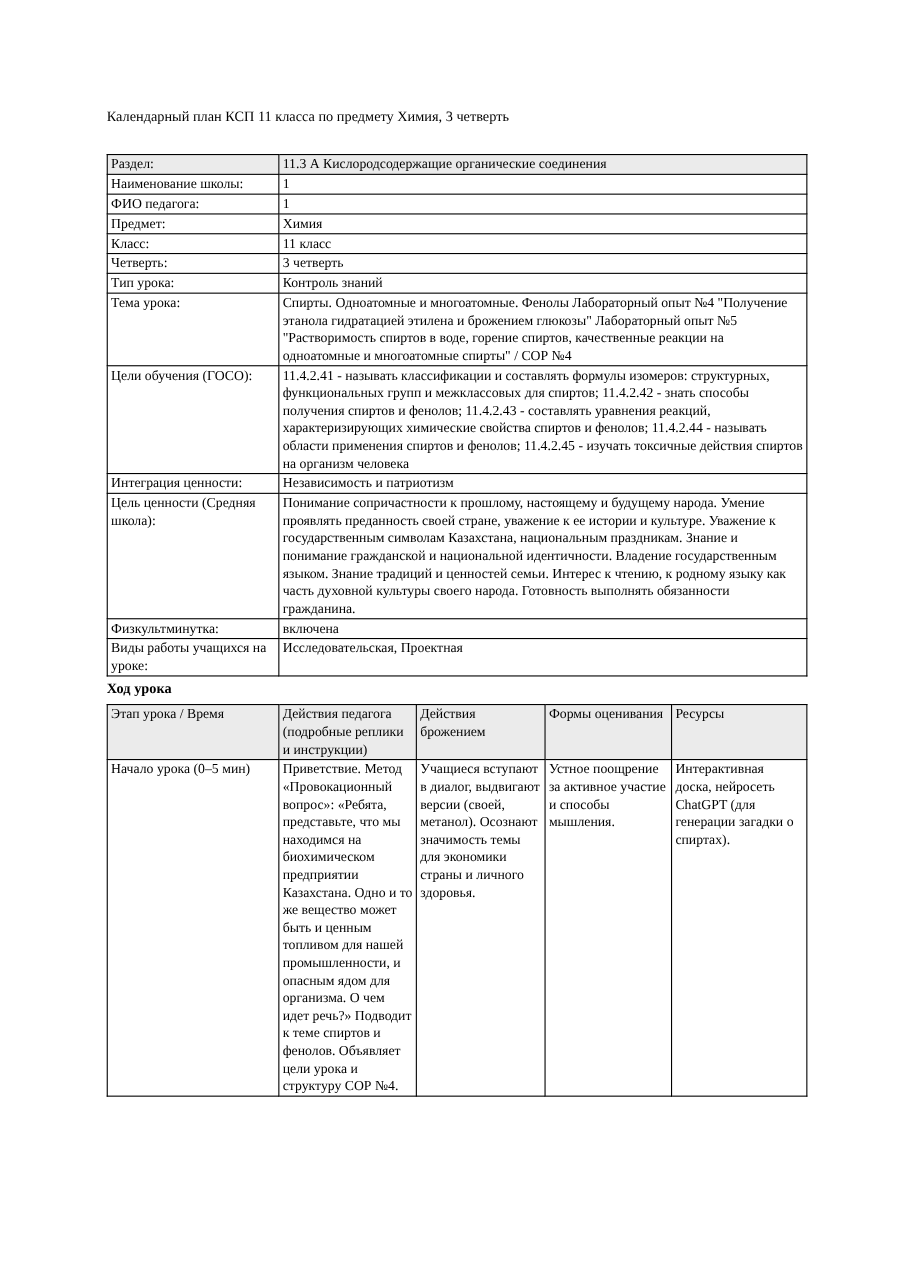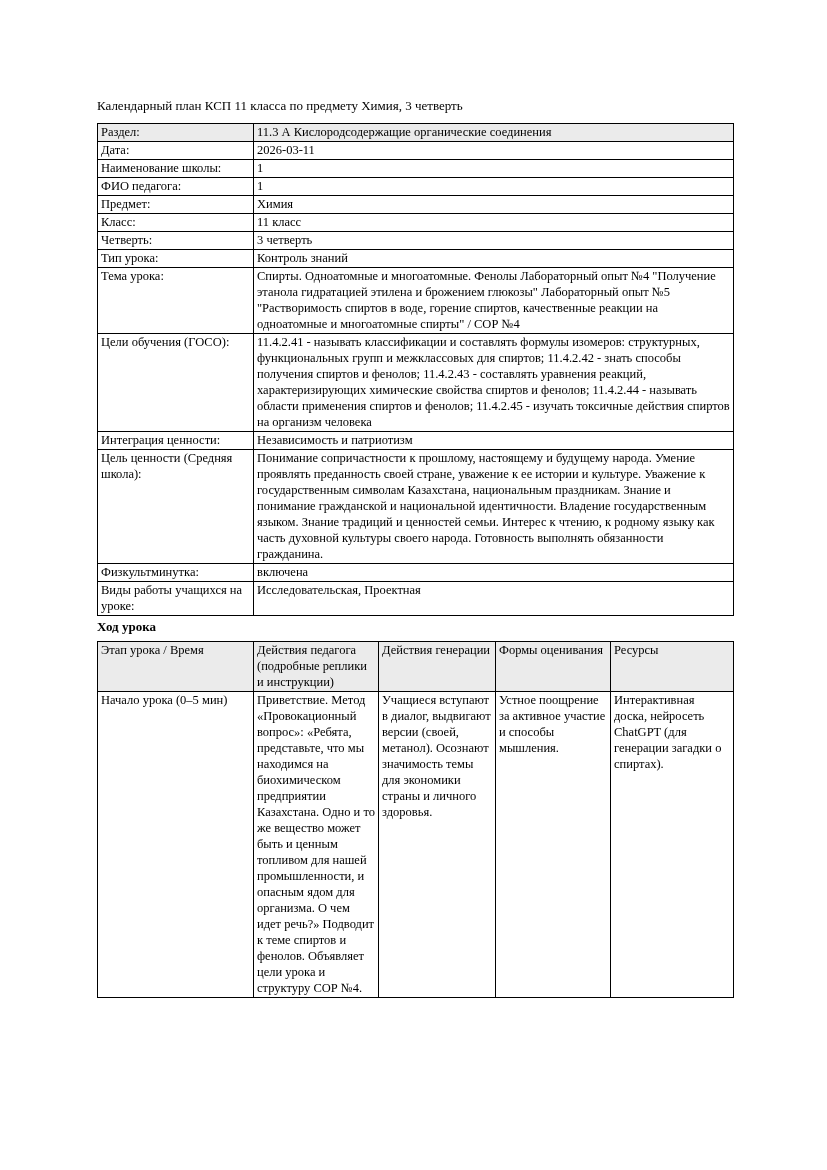--- a/index.html
+++ b/index.html
@@ -17,21 +17,21 @@
   }
   .page {
     position: absolute;
     left: 97px;
     top: 98px;
     width: 636px;
   }
   .doc-title {
     font-size: 13px;
     line-height: 16px;
-    margin: 0 0 9px 0;
+    margin: 0 0 26px 0;
     font-weight: normal;
   }
   table {
     border-collapse: collapse;
     table-layout: fixed;
     width: 636px;
     border-radius: 13px;
   }
   td, th {
     border: 1px solid var(--border-color, #000);
@@ -76,24 +76,20 @@
 
   <table class="info-table">
     <colgroup>
         <col class="c-label">
         <col class="c-value">
       </colgroup>
     <tbody>
       <tr class="hdr">
         <td>Раздел:</td>
         <td>11.3 А Кислородсодержащие органические соединения</td>
-      </tr>
-      <tr>
-        <td>Дата:</td>
-        <td>2026-03-11</td>
       </tr>
       <tr>
         <td>Наименование школы:</td>
         <td>1</td>
       </tr>
       <tr>
         <td>ФИО педагога:</td>
         <td>1</td>
       </tr>
       <tr>
@@ -146,21 +142,21 @@
         <col class="c1">
         <col class="c2">
         <col class="c3">
         <col class="c4">
         <col class="c5">
       </colgroup>
     <thead>
       <tr>
         <th>Этап урока / Время</th>
         <th>Действия педагога (подробные реплики и инструкции)</th>
-        <th>Действия генерации</th>
+        <th>Действия брожением</th>
         <th>Формы оценивания</th>
         <th>Ресурсы</th>
       </tr>
     </thead>
     <tbody>
       <tr>
         <td>Начало урока (0–5 мин)</td>
         <td>Приветствие. Метод «Провокационный вопрос»: «Ребята, представьте, что мы находимся на биохимическом предприятии Казахстана. Одно и то же вещество может быть и ценным топливом для нашей промышленности, и опасным ядом для организма. О чем идет речь?» Подводит к теме спиртов и фенолов. Объявляет цели урока и структуру СОР №4.</td>
         <td>Учащиеся вступают в диалог, выдвигают версии (своей, метанол). Осознают значимость темы для экономики страны и личного здоровья.</td>
         <td>Устное поощрение за активное участие и способы мышления.</td>

